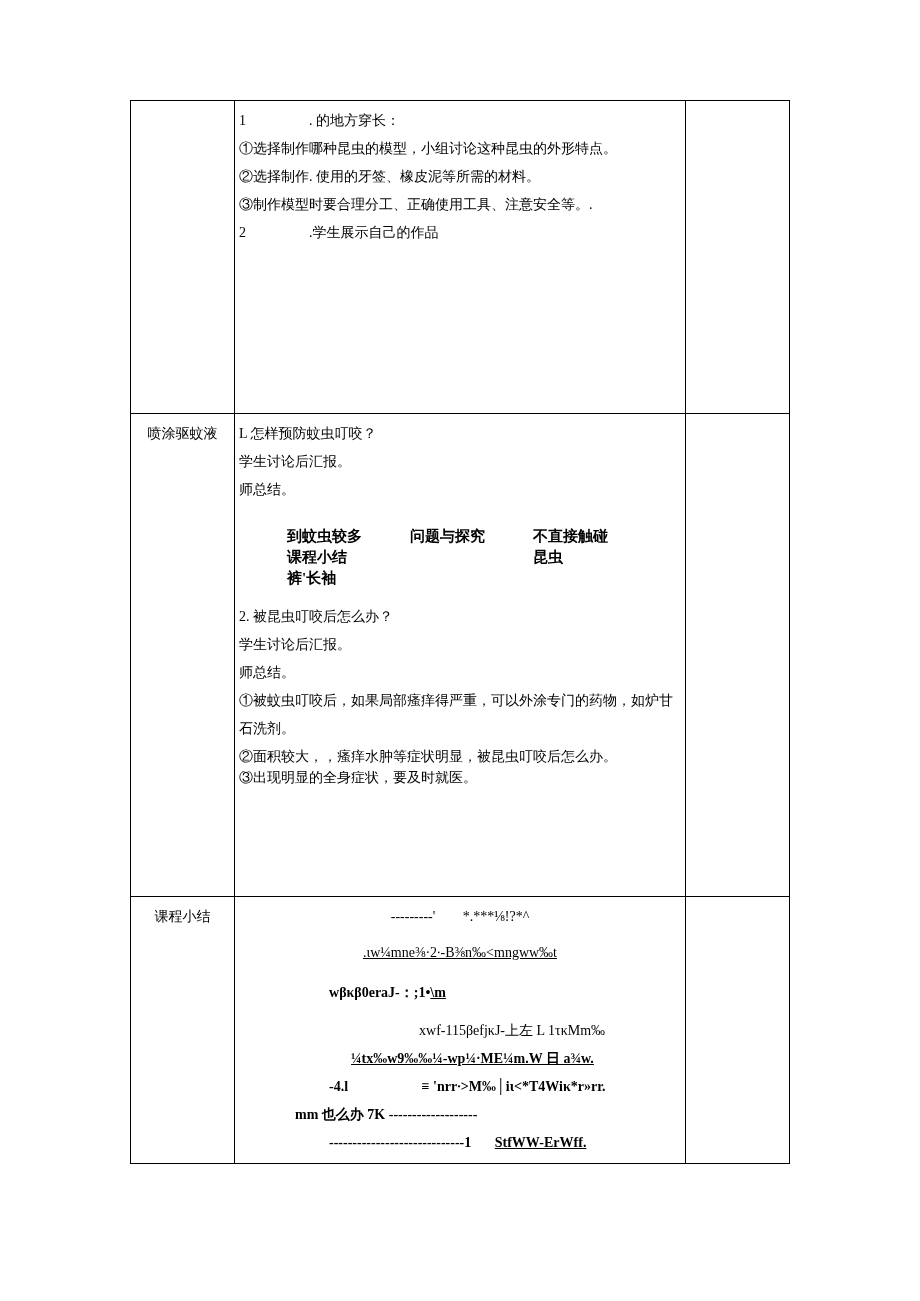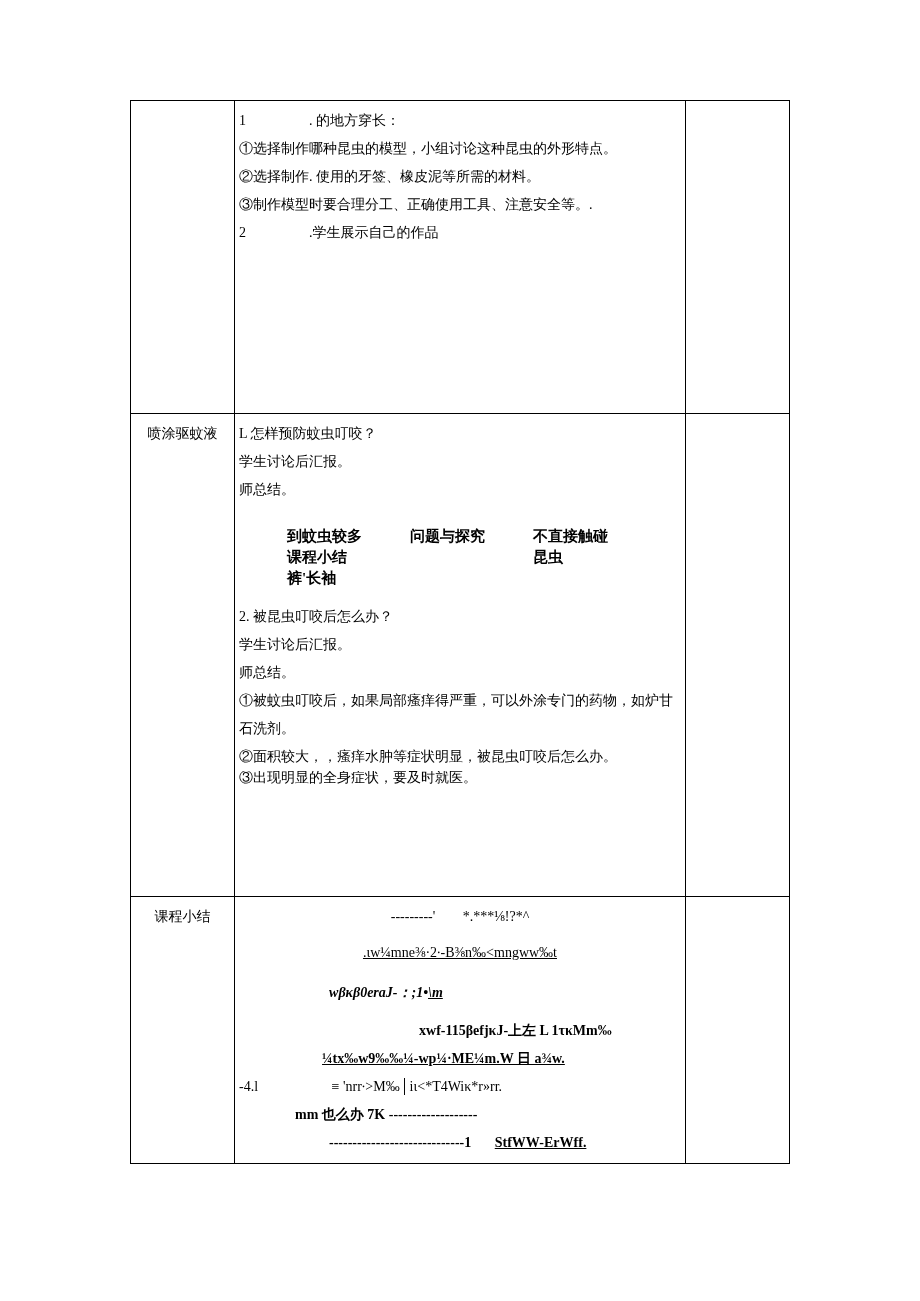--- a/index.html
+++ b/index.html
@@ -61,25 +61,25 @@
   .tips-col.last { margin-right: 16px; }
 
   .garble-block {
     font-size: 10px;
     line-height: 1.5;
     padding: 18px 6px 6px 6px;
   }
   .g-line1 { text-align: center; margin-bottom: 8px; }
   .g-line1 .dash { letter-spacing: 0; margin-right: 24px; }
   .g-line2 { text-align: center; font-weight: normal; text-decoration: underline; margin-bottom: 12px; }
-  .g-line3 { margin-left: 90px; font-weight: bold; font-style: italic; }
+  .g-line3 { margin-left: 90px; font-weight: bold; }
   .g-line3 .u { text-decoration: underline; }
-  .g-line4 { margin-left: 180px; font-weight: bold; margin-top: 10px; }
-  .g-line5 { margin-left: 83px; font-weight: bold; text-decoration: underline; }
-  .g-line6 { font-weight: normal; }
+  .g-line4 { margin-left: 180px; font-weight: normal; margin-top: 10px; }
+  .g-line5 { margin-left: 112px; font-weight: bold; text-decoration: underline; }
+  .g-line6 { margin-left: 90px; font-weight: bold; }
   .g-line6 .mid { margin-left: 70px; }
   .g-line7 { margin-left: 56px; font-weight: bold; }
   .g-line8 { margin-left: 90px; font-weight: bold; }
   .g-line8 .gap { margin-left: 20px; text-decoration: underline; }
 
   .cutoff {
     overflow: hidden;
     display: block;
     height: 14px;
     line-height: 14px;

